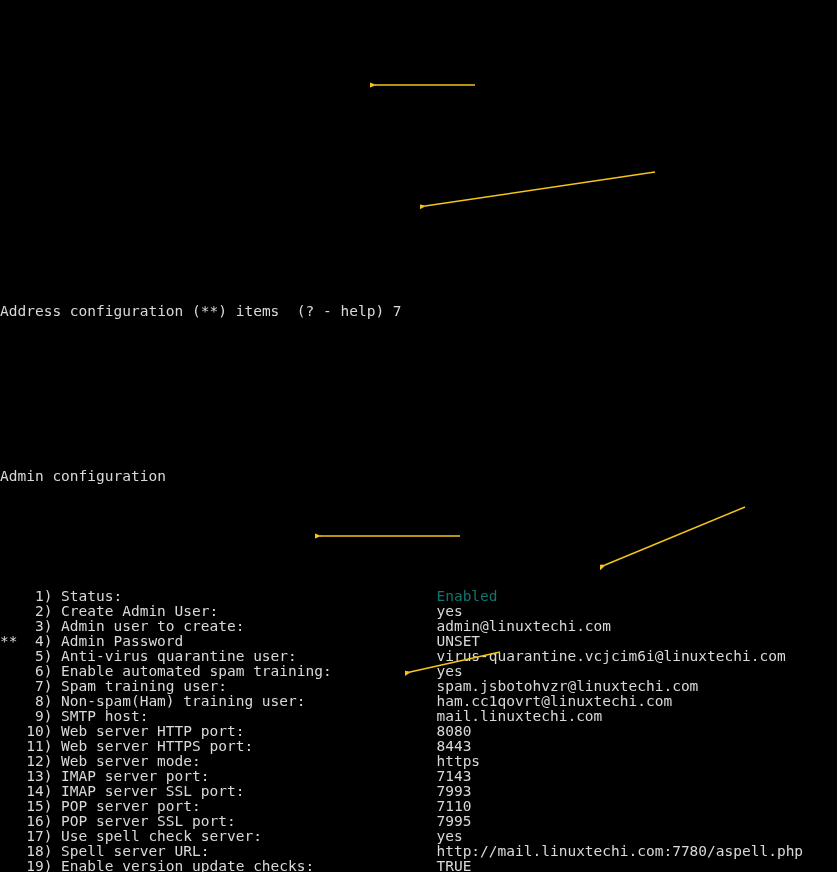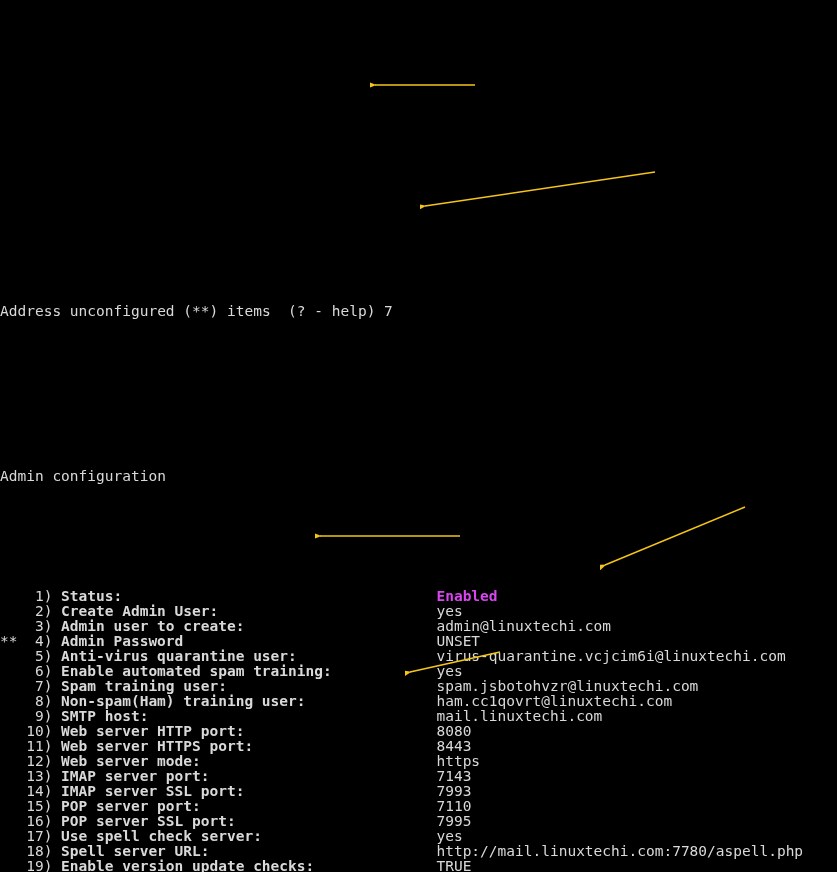--- a/index.html
+++ b/index.html
@@ -14,23 +14,23 @@
     height: 872px;
     overflow: hidden;
     white-space: pre;
   }
   .term { position: relative; padding: 4px 0 0 0; }
   .row { height: 15px; }
   
   .c-prompt { display:inline-block; }
   .c-star   { display:inline-block; width: 2ch; text-align:left; }
   .c-num    { display:inline-block; width: 4ch; text-align:right; }
-  .c-label  { display:inline-block; width: 44ch; font-weight: bold; } 
+  .c-label  { display:inline-block; width: 44ch; } 
   .c-value  { display:inline-block; }
-  .accent   { color:#d946ef;font-weight:bold; }
+  .accent   { color:#0f766e; }
   
   .arrow { position:absolute; pointer-events:none; }
 </style>
 </head>
 <body>
 
 
 
 <div class="term">
 
@@ -74,21 +74,21 @@
   <svg class="arrow" style="left:405px; top:575px;" width="100" height="26">
     <defs>
         <marker id="ah5" markerWidth="8" markerHeight="8" refX="1" refY="3" orient="auto">
       <path d="M8,0 L0,3 L8,6 Z" fill="#f5c518"></path>
         </marker>
       </defs>
     <line x1="95" y1="2" x2="5" y2="22" stroke="#f5c518" stroke-width="1.5" marker-end="url(#ah5)"></line>
   </svg>
 
   
-  <div class="row"><span class="c-prompt">Address unconfigured (**) items  (? - help) </span><span>7</span></div>
+  <div class="row"><span class="c-prompt">Address configuration (**) items  (? - help) </span><span>7</span></div>
   <div class="row"></div>
   <div class="row"></div>
 
   
   <div class="row">Admin configuration</div>
   <div class="row"></div>
 
   
   <div id="cfg1"><div class="row"><span class="c-star">  </span><span class="c-num">  1)</span><span class="c-label"> Status:                                    </span><span class="c-value accent">Enabled</span></div><div class="row"><span class="c-star">  </span><span class="c-num">  2)</span><span class="c-label"> Create Admin User:                         </span><span class="c-value">yes</span></div><div class="row"><span class="c-star">  </span><span class="c-num">  3)</span><span class="c-label"> Admin user to create:                      </span><span class="c-value">admin@linuxtechi.com</span></div><div class="row"><span class="c-star">**</span><span class="c-num">  4)</span><span class="c-label"> Admin Password                             </span><span class="c-value">UNSET</span></div><div class="row"><span class="c-star">  </span><span class="c-num">  5)</span><span class="c-label"> Anti-virus quarantine user:                </span><span class="c-value">virus-quarantine.vcjcim6i@linuxtechi.com</span></div><div class="row"><span class="c-star">  </span><span class="c-num">  6)</span><span class="c-label"> Enable automated spam training:            </span><span class="c-value">yes</span></div><div class="row"><span class="c-star">  </span><span class="c-num">  7)</span><span class="c-label"> Spam training user:                        </span><span class="c-value">spam.jsbotohvzr@linuxtechi.com</span></div><div class="row"><span class="c-star">  </span><span class="c-num">  8)</span><span class="c-label"> Non-spam(Ham) training user:               </span><span class="c-value">ham.cc1qovrt@linuxtechi.com</span></div><div class="row"><span class="c-star">  </span><span class="c-num">  9)</span><span class="c-label"> SMTP host:                                 </span><span class="c-value">mail.linuxtechi.com</span></div><div class="row"><span class="c-star">  </span><span class="c-num"> 10)</span><span class="c-label"> Web server HTTP port:                      </span><span class="c-value">8080</span></div><div class="row"><span class="c-star">  </span><span class="c-num"> 11)</span><span class="c-label"> Web server HTTPS port:                     </span><span class="c-value">8443</span></div><div class="row"><span class="c-star">  </span><span class="c-num"> 12)</span><span class="c-label"> Web server mode:                           </span><span class="c-value">https</span></div><div class="row"><span class="c-star">  </span><span class="c-num"> 13)</span><span class="c-label"> IMAP server port:                          </span><span class="c-value">7143</span></div><div class="row"><span class="c-star">  </span><span class="c-num"> 14)</span><span class="c-label"> IMAP server SSL port:                      </span><span class="c-value">7993</span></div><div class="row"><span class="c-star">  </span><span class="c-num"> 15)</span><span class="c-label"> POP server port:                           </span><span class="c-value">7110</span></div><div class="row"><span class="c-star">  </span><span class="c-num"> 16)</span><span class="c-label"> POP server SSL port:                       </span><span class="c-value">7995</span></div><div class="row"><span class="c-star">  </span><span class="c-num"> 17)</span><span class="c-label"> Use spell check server:                    </span><span class="c-value">yes</span></div><div class="row"><span class="c-star">  </span><span class="c-num"> 18)</span><span class="c-label"> Spell server URL:                          </span><span class="c-value">http://mail.linuxtechi.com:7780/aspell.php</span></div><div class="row"><span class="c-star">  </span><span class="c-num"> 19)</span><span class="c-label"> Enable version update checks:              </span><span class="c-value">TRUE</span></div></div>
 

